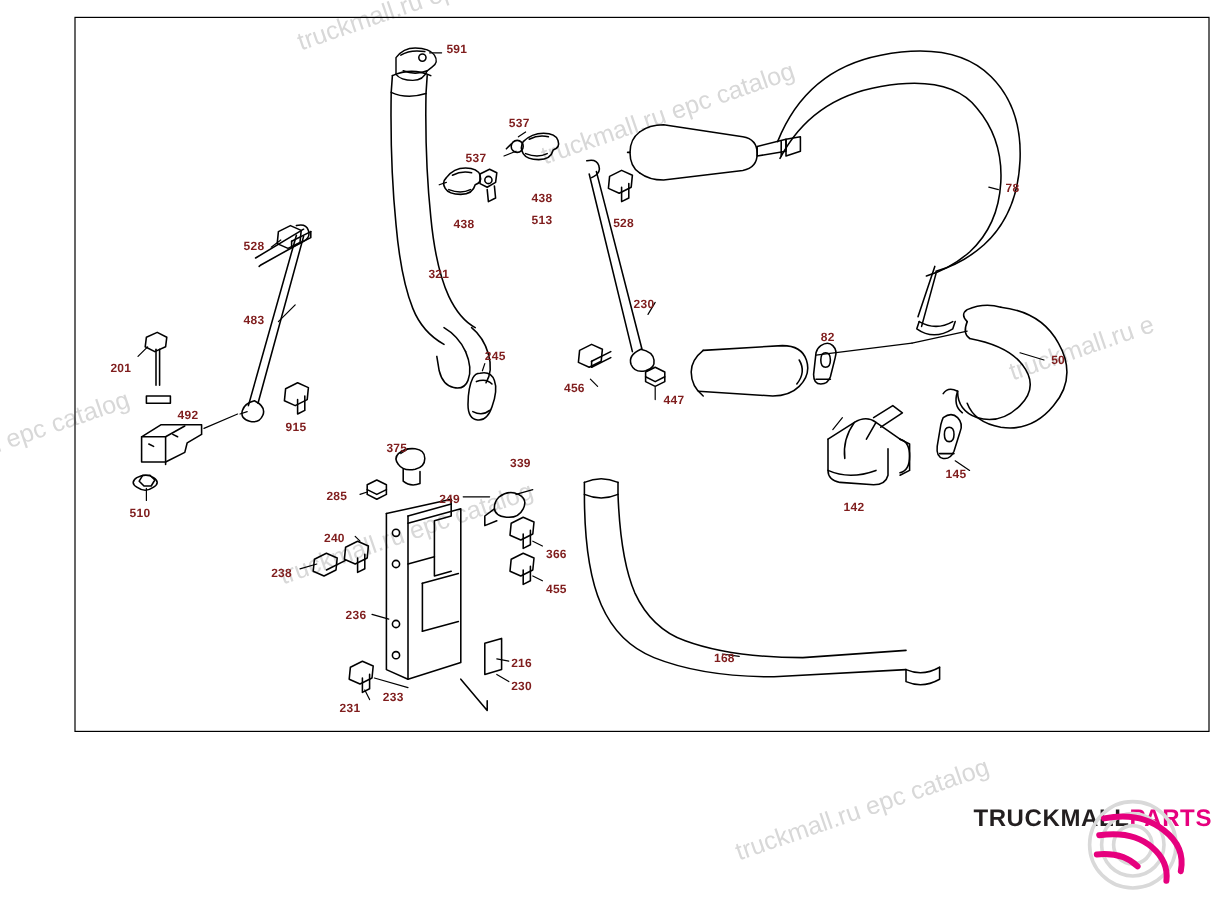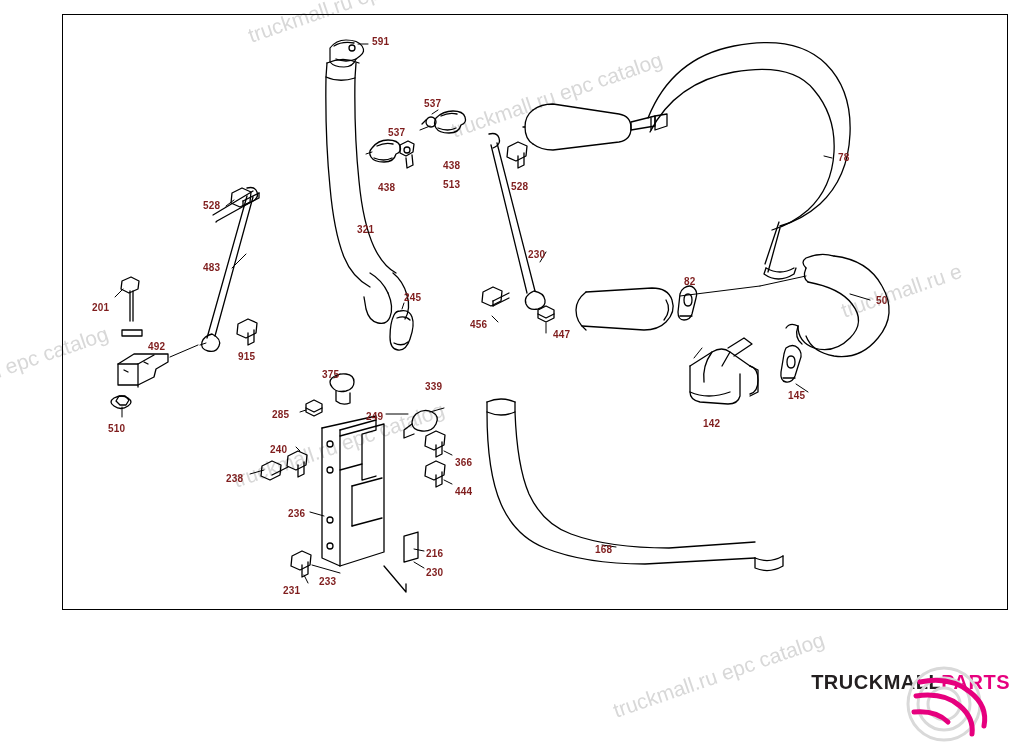--- a/index.html
+++ b/index.html
@@ -252,21 +252,21 @@
     <div class="lbl" style="left:788px;top:390px;">145</div>
     <div class="lbl" style="left:703px;top:418px;">142</div>
     <div class="lbl" style="left:322px;top:369px;">375</div>
     <div class="lbl" style="left:108px;top:423px;">510</div>
     <div class="lbl" style="left:272px;top:409px;">285</div>
     <div class="lbl" style="left:366px;top:411px;">249</div>
     <div class="lbl" style="left:425px;top:381px;">339</div>
     <div class="lbl" style="left:270px;top:444px;">240</div>
     <div class="lbl" style="left:455px;top:457px;">366</div>
     <div class="lbl" style="left:226px;top:473px;">238</div>
-    <div class="lbl" style="left:455px;top:486px;">444</div>
+    <div class="lbl" style="left:455px;top:486px;">455</div>
     <div class="lbl" style="left:288px;top:508px;">236</div>
     <div class="lbl" style="left:595px;top:544px;">168</div>
     <div class="lbl" style="left:426px;top:548px;">216</div>
     <div class="lbl" style="left:426px;top:567px;text-align:center;">230</div>
     <div class="lbl" style="left:319px;top:576px;">233</div>
     <div class="lbl" style="left:283px;top:585px;">231</div>
   </div>
 
   <div id="brandtext">
     <span>TRUCKMALL</span><span class="pink">PARTS</span>

